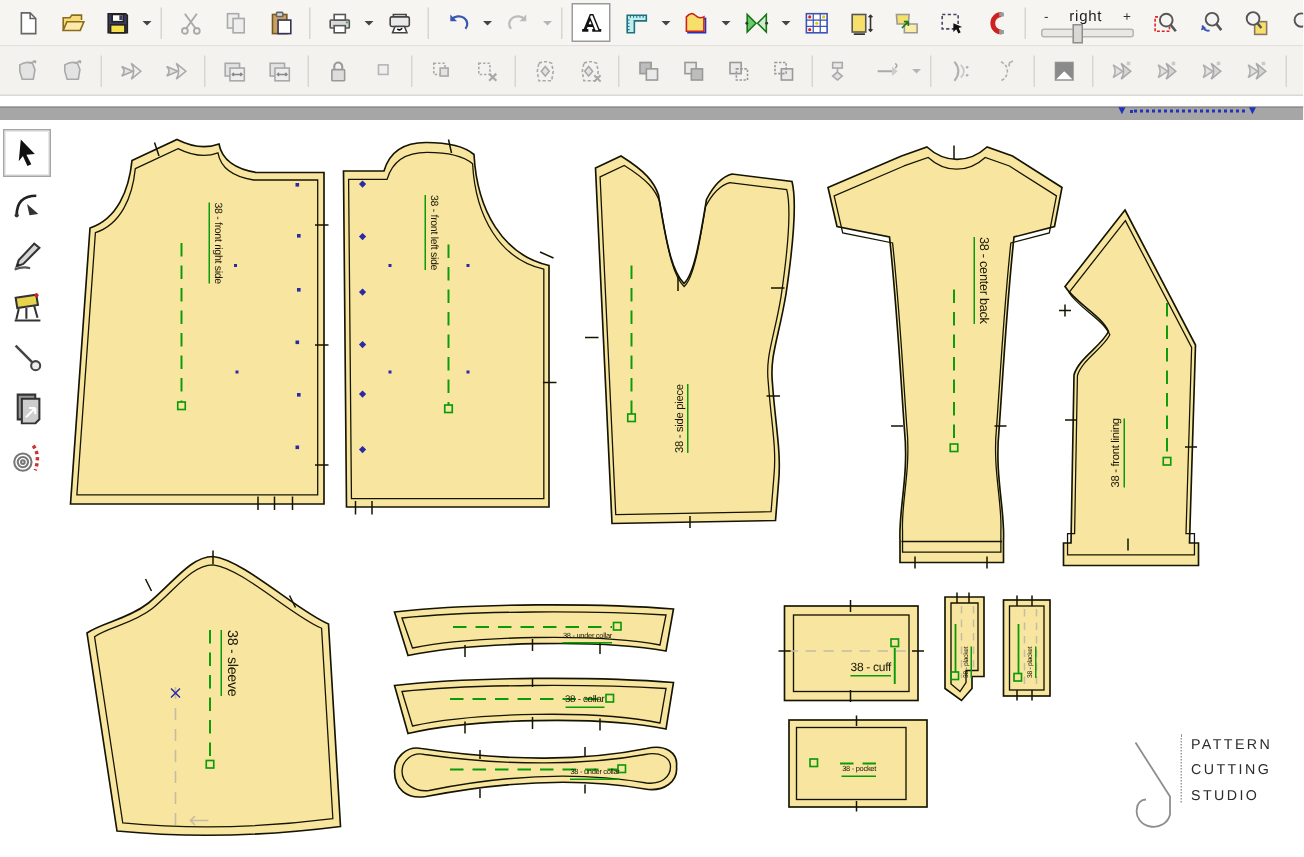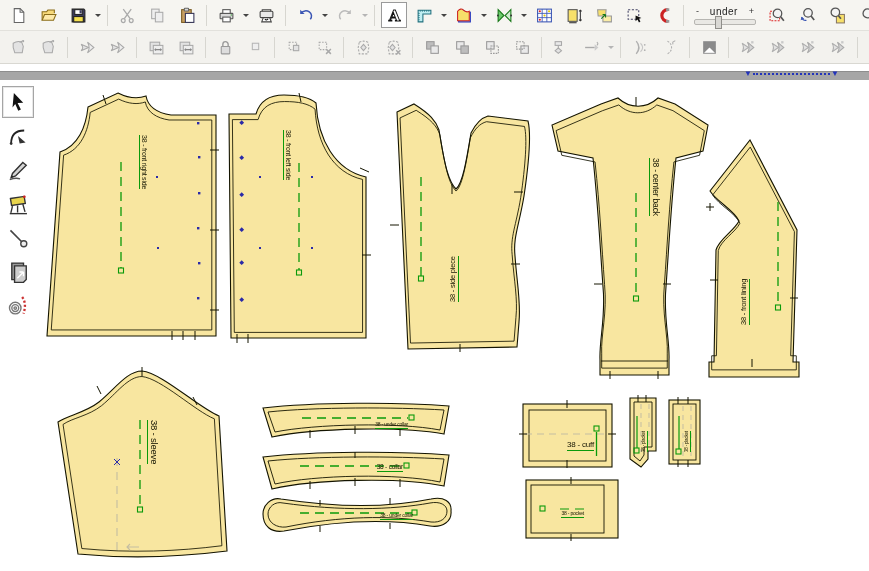--- a/index.html
+++ b/index.html
@@ -206,21 +206,21 @@
           <svg viewBox="0 0 16 16">
             <path d="M11 2.5A5.5 5.5 0 1 0 11 13.5" fill="none" stroke="#cc2222" stroke-width="3"></path>
             <path d="M11 1.2v2.6M11 12.2v2.6" stroke="#999" stroke-width="3"></path>
           </svg>
         </div>
       </div>
     <div class="sep"></div>
     <div class="zoomctl">
       <div class="zoomrow">
         <span>-</span>
-        <span class="zlabel">under</span>
+        <span class="zlabel">right</span>
         <span>+</span>
       </div>
       <div class="ztrack">
         <div class="zthumb"></div>
       </div>
     </div>
     <div id="tb1-right" style="display:flex;align-items:center;">
         <div class="tbtn">
           <svg viewBox="0 0 16 16">
             <rect x="1" y="4" width="9" height="9" fill="none" stroke="#d22" stroke-dasharray="1.8 1.2"></rect>
@@ -677,14 +677,25 @@
   <div class="plabel rotm90" id="lab-e"><span>38 - front lining</span></div>
   <div class="plabel rot90" id="lab-f"><span>38 - sleeve</span></div>
   <div class="plabel hlabel" id="lab-g"><span>38 - under collar</span></div>
   <div class="plabel hlabel" id="lab-h"><span>38 - collar</span></div>
   <div class="plabel hlabel" id="lab-i"><span>38 - under collar</span></div>
   <div class="plabel hlabel" id="lab-j"><span>38 - cuff</span></div>
   <div class="plabel rotm90" id="lab-k"><span>38 - placket</span></div>
   <div class="plabel rotm90" id="lab-l"><span>38 - placket</span></div>
   <div class="plabel hlabel" id="lab-m"><span>38 - pocket</span></div>
 
+  <div id="logo">
+    <svg width="44" height="74" viewBox="0 0 44 74">
+      <path d="M13,6 L36,42 L36,54 A11,10 0 1 1 14,50 A6,6 0 0 1 20,44" fill="none" stroke="#8e8e8e" stroke-width="1.2"></path>
+    </svg>
+    <div class="divider"></div>
+    <div class="words">
+      <div>PATTERN</div>
+      <div>CUTTING</div>
+      <div>STUDIO</div>
+    </div>
+  </div>
 
 </div>
 
 </body></html>

